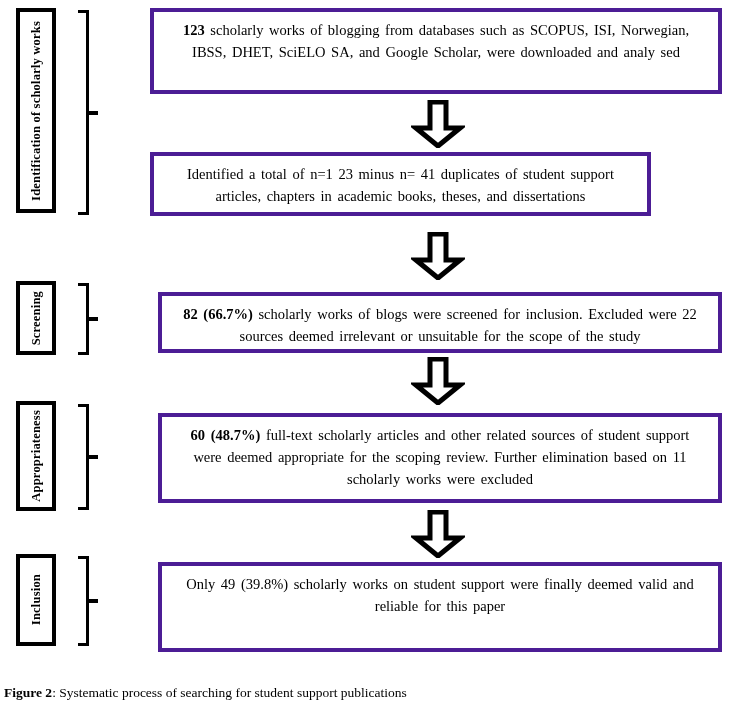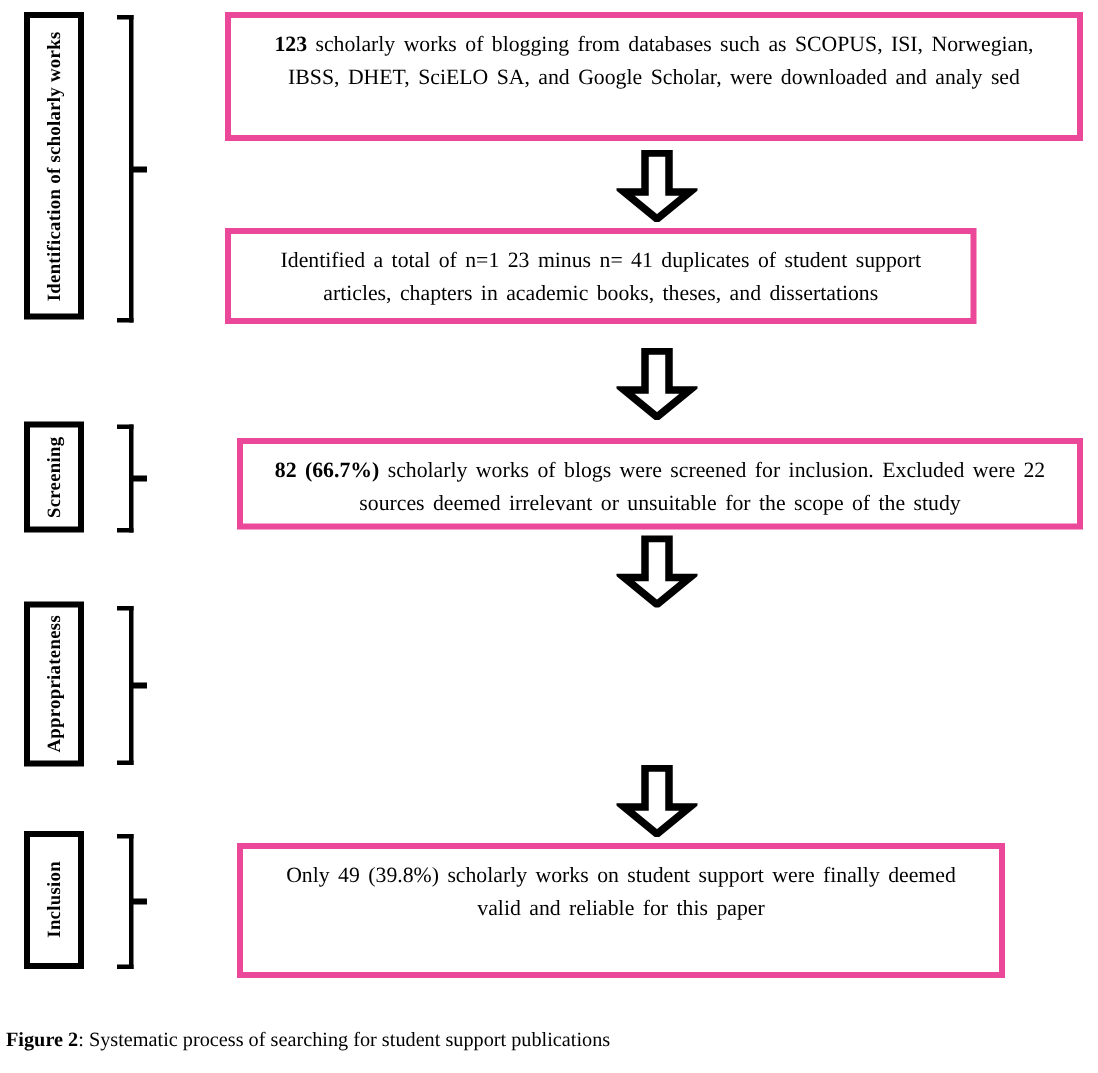--- a/index.html
+++ b/index.html
@@ -66,21 +66,21 @@
     width: 12px;
     height: 4px;
     top: 50%;
     margin-top: -2px;
   }
 
   
   .content-box {
     position: absolute;
     box-sizing: border-box;
-    border: 4px solid #ec4899;
+    border: 4px solid #4c1d95;
     background: #ffffff;
     padding: 8px 14px 6px 14px;
   }
   .content-box p {
     margin: 0;
     text-align: center;
     font-size: 14.5px;
     line-height: 1.5;
     word-spacing: 2px;
   }
@@ -173,28 +173,31 @@
   <div class="content-box" style="left:158px; top:292px; width:564px; height:61px;">
     <p><b>82 (66.7%)</b><span>  scholarly  works of blogs  were screened for inclusion.     Excluded  were  22 sources  deemed  irrelevant or   unsuitable for the scope of the study</span></p>
   </div>
 
   <div class="arrow" style="left:411px; top:357px;">
     <svg width="54" height="48" viewBox="0 0 54 48">
       <polygon points="19,2 35,2 35,28 49,28 27,46 5,28 19,28" fill="#ffffff" stroke="#000000" stroke-width="5" stroke-linejoin="miter"></polygon>
     </svg>
   </div>
 
+  <div class="content-box" style="left:158px; top:413px; width:564px; height:90px; text-align:left;">
+    <p><b>60 (48.7%)</b><span>   full-text scholarly articles and other related sources of student support were deemed appropriate    for the scoping review.    Further elimination based on        11 scholarly works were excluded</span></p>
+  </div>
 
   <div class="arrow" style="left:411px; top:510px;">
     <svg width="54" height="48" viewBox="0 0 54 48">
       <polygon points="19,2 35,2 35,28 49,28 27,46 5,28 19,28" fill="#ffffff" stroke="#000000" stroke-width="5" stroke-linejoin="miter"></polygon>
     </svg>
   </div>
 
-  <div class="content-box" style="left:158px; top:562px; width:512px; height:90px;">
+  <div class="content-box" style="left:158px; top:562px; width:564px; height:90px;">
     <p><span>Only  49 (39.8%)  scholarly works   on student support   were finally  deemed  valid and reliable for this paper</span></p>
   </div>
 
   <div class="caption" style="top:684px;">
     <b>Figure 2</b><span>: </span><span>Systematic process of searching for student support publications</span>
   </div>
 
 </div>
 
 </body></html>

